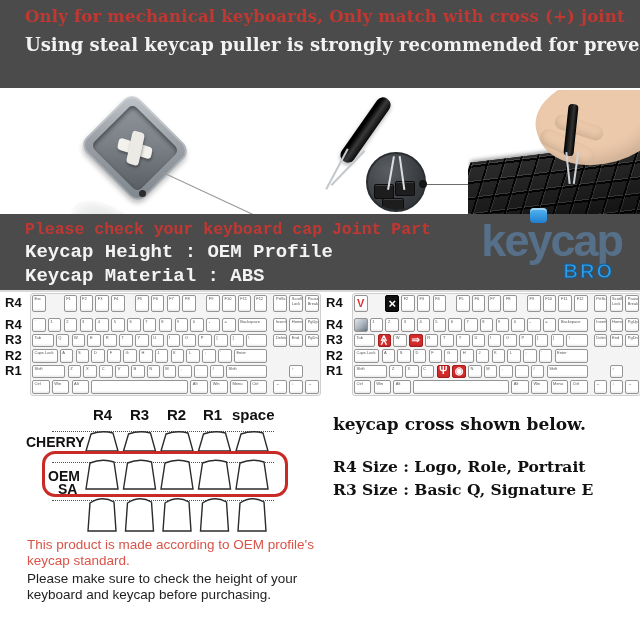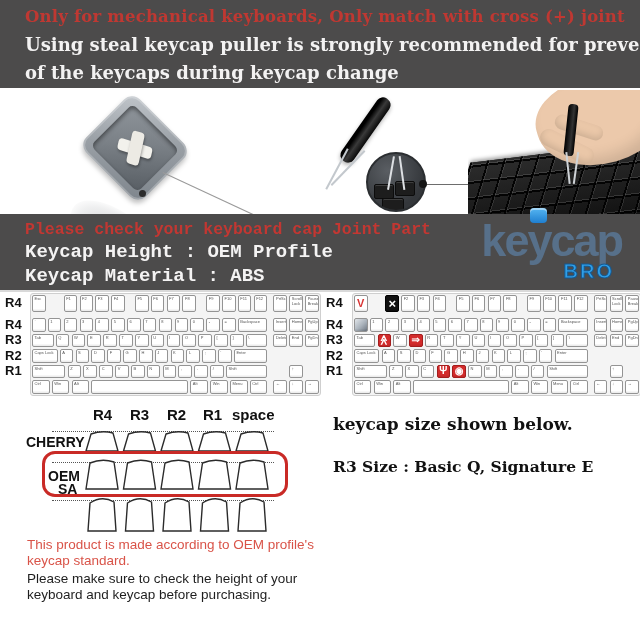--- a/index.html
+++ b/index.html
@@ -119,21 +119,20 @@
   .foot .red{color:#d95348;}
 </style>
 </head>
 <body>
 
 <div class="canvas">
 
   <div class="abs banner">
     <div class="ln ln1">Only for mechanical keyboards, Only match with cross (+) joint</div>
     <div class="ln ln2">Using steal keycap puller is strongly recommended for preventing damage</div>
-    <div class="ln ln3">of the keycaps during keycap change</div>
   </div>
 
   <div class="abs photo-area">
     <div class="abs cap-shadow"></div>
     <div class="abs cap-outer">
       <div class="cap-cavity">
         <div class="cap-cross">
           <div class="c1"></div>
             <div class="c2"></div>
         </div>
@@ -426,22 +425,23 @@
         <path id="pk-sa" d="M3,37 L5,9 Q17,1 29,8 L31,37 Z"></path>
       </defs>
     <use href="#pk-sa" x="0"></use>
       <use href="#pk-sa" x="37.5"></use>
       <use href="#pk-sa" x="75"></use>
       <use href="#pk-sa" x="112.5"></use>
       <use href="#pk-sa" x="150"></use>
   </svg>
 
   <div class="abs ship">
-    <div class="l">keycap size shown below.</div>
+    <div class="l">keycap cross shown below.</div>
     <div class="sizes">
+      <div>R4 Size : Logo, Role, Portrait</div>
       <div>R3 Size : Basic Q, Signature E</div>
     </div>
   </div>
 
   <div class="abs foot">
     <p class="red">This product is made according to OEM profile's keycap standard.</p>
     <p>Please make sure to check the height of your keyboard and keycap before purchasing.</p>
   </div>
 
 </div>

